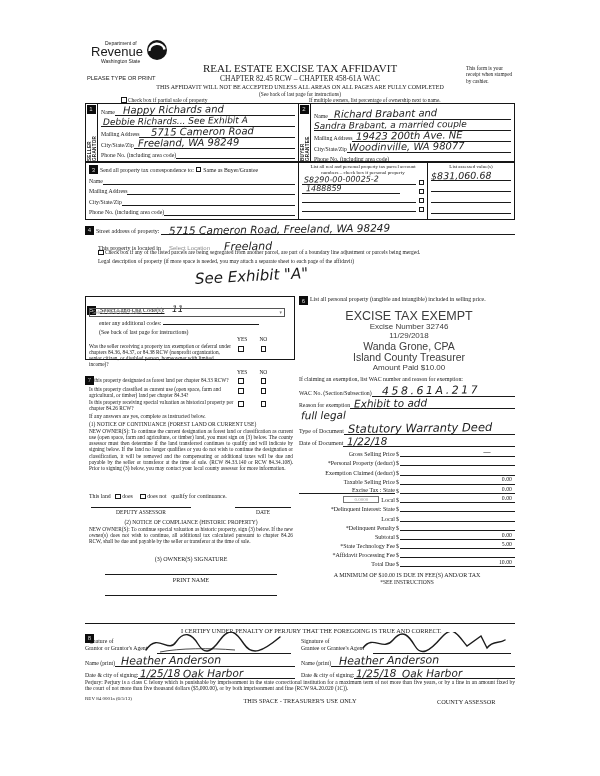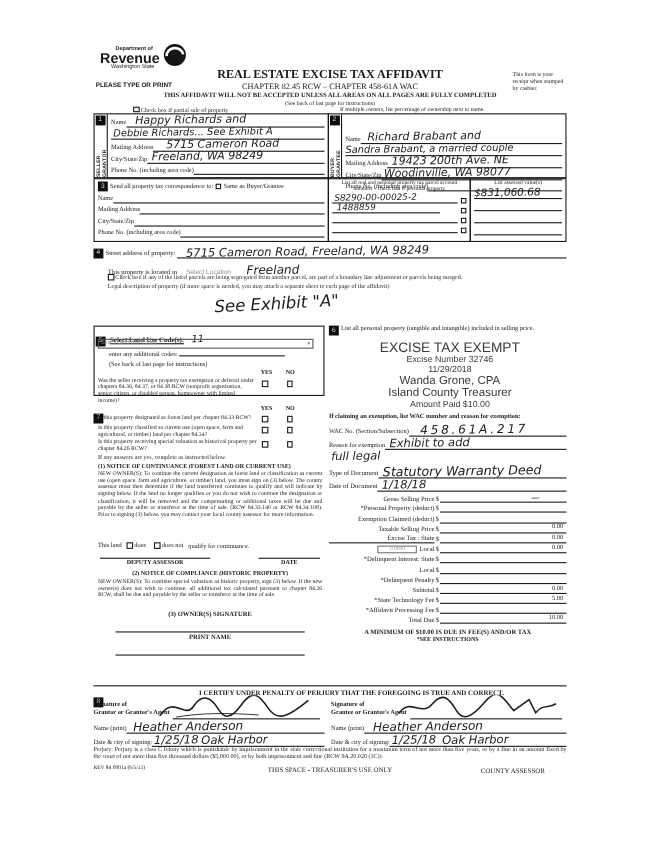--- a/index.html
+++ b/index.html
@@ -1,20 +1,20 @@
 <!DOCTYPE html>
 <html><head>
 <meta charset="utf-8">
 <style>
 *{margin:0;padding:0;box-sizing:border-box}
 html,body{width:600px;height:776px;background:#ffffff;overflow:hidden}
 body{position:relative;font-family:"Liberation Serif",serif;color:#1a1a1a}
 .page{position:absolute;left:85px;top:38px;width:430px;height:715px}
 .abs{position:absolute}
-.b{font-weight:bold}
+.b{font-weight:normal}
 .sans{font-family:"Liberation Sans",sans-serif}
 .f45{font-size:4.8px}.f5{font-size:5px}.f53{font-size:5.3px}.f55{font-size:5.5px}.f58{font-size:5.8px}
 .f6{font-size:6px}.f63{font-size:6.3px}.f75{font-size:7.5px}.f8{font-size:8px}
 .f9{font-size:9px}.f10{font-size:10px}.f11{font-size:11px}
 .ctr{text-align:center}
 .gray{color:#8f8f8f}
 .hw{font-family:"DejaVu Sans",sans-serif;font-style:italic;color:#1c1c1c;white-space:nowrap;display:inline-block;transform:rotate(-0.8deg);line-height:1}
 .cb{display:inline-block;width:5.5px;height:5.5px;border:1px solid #1a1a1a;vertical-align:-1px;background:#fff}
 .tab{display:inline-flex;width:9px;height:9px;background:#0c0c0c;color:#ddd;font-size:6px;align-items:center;justify-content:center;font-family:"Liberation Sans",sans-serif;flex:none}
 .bx{border:1.5px solid #161616}
@@ -106,21 +106,21 @@
 
   <div class="abs bx" style="left:213px;top:65px;width:217px;height:59px">
     <div class="vstrip">
       <span class="tab abs" style="left:0.5px;top:0.5px">2</span>
       <div class="vtxt">
           <span>BUYER</span>
           <span>GRANTEE</span>
         </div>
     </div>
     <div style="margin-left:14px;padding:1px 3px 0 1px">
-      <div class="frow" style="height:26px">
+      <div class="frow" style="height:15px">
           <span class="f58">Name</span>
           <span class="fill">
             <span class="hw f10 abs" style="left:6px;bottom:0">Richard Brabant and</span>
           </span>
         </div>
       <div class="frow" style="height:11px">
           <span class="fill">
             <span class="hw f9 abs" style="left:0;bottom:0.5px">Sandra Brabant, a married couple</span>
           </span>
         </div>
@@ -335,21 +335,21 @@
   </div>
   <div class="abs frow" style="left:214px;top:384px;width:216px;height:13px">
     <span class="f6">Type of Document</span>
     <span class="fill">
         <span class="hw abs" style="left:4px;bottom:0;font-size:11.5px">Statutory Warranty Deed</span>
       </span>
   </div>
   <div class="abs frow" style="left:214px;top:397px;width:216px;height:12px">
     <span class="f6">Date of Document</span>
     <span class="fill">
-        <span class="hw abs" style="left:4px;bottom:0;font-size:10.5px">1/18/18</span>
+        <span class="hw abs" style="left:4px;bottom:0;font-size:10.5px">1/22/18</span>
       </span>
   </div>
 
   <div class="abs" style="left:214px;top:410px;width:216px">
     <div class="feerow">
         <span class="feelbl">Gross Selling Price</span>
         <span class="dollar">$</span>
         <span class="fill">
           <span class="hw abs" style="right:24px;bottom:-1px;font-size:8px">—</span>
         </span>

